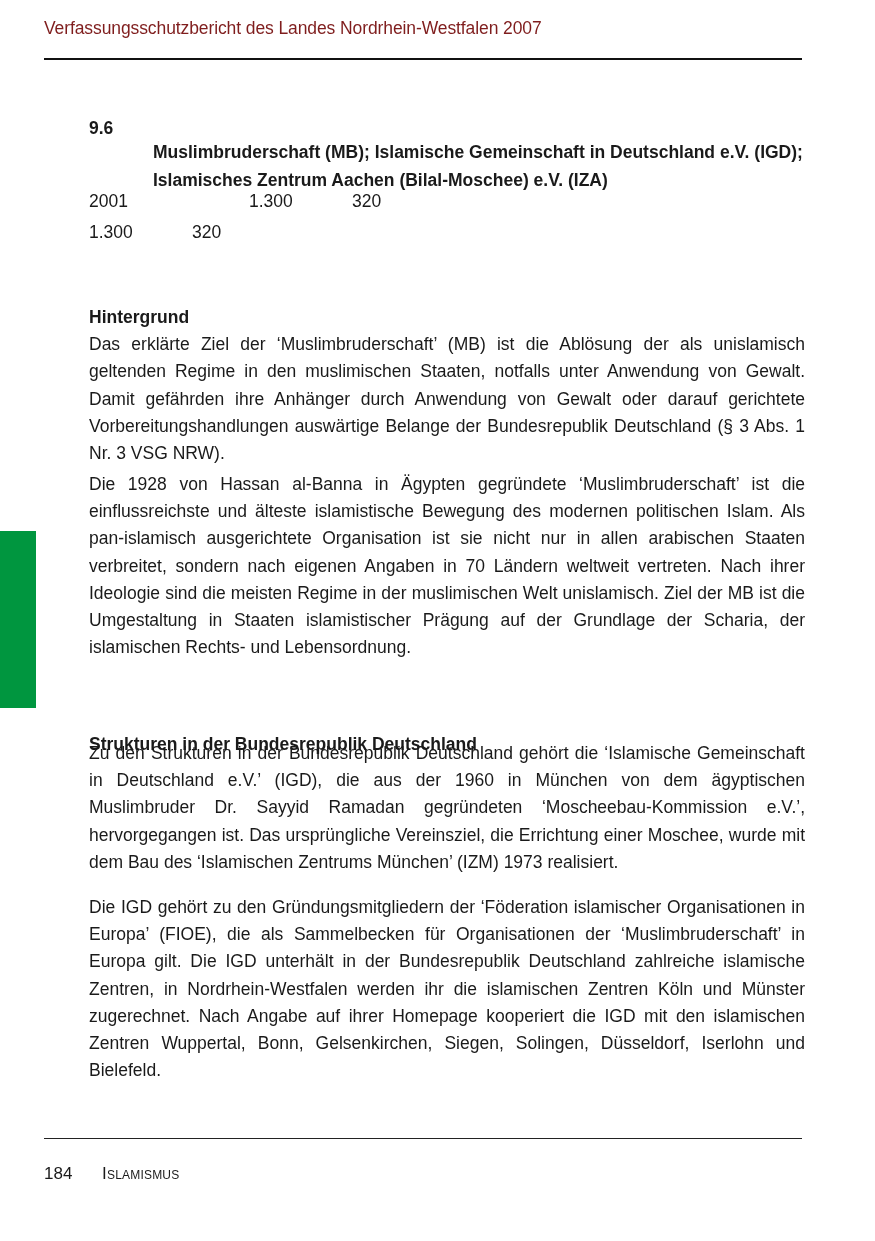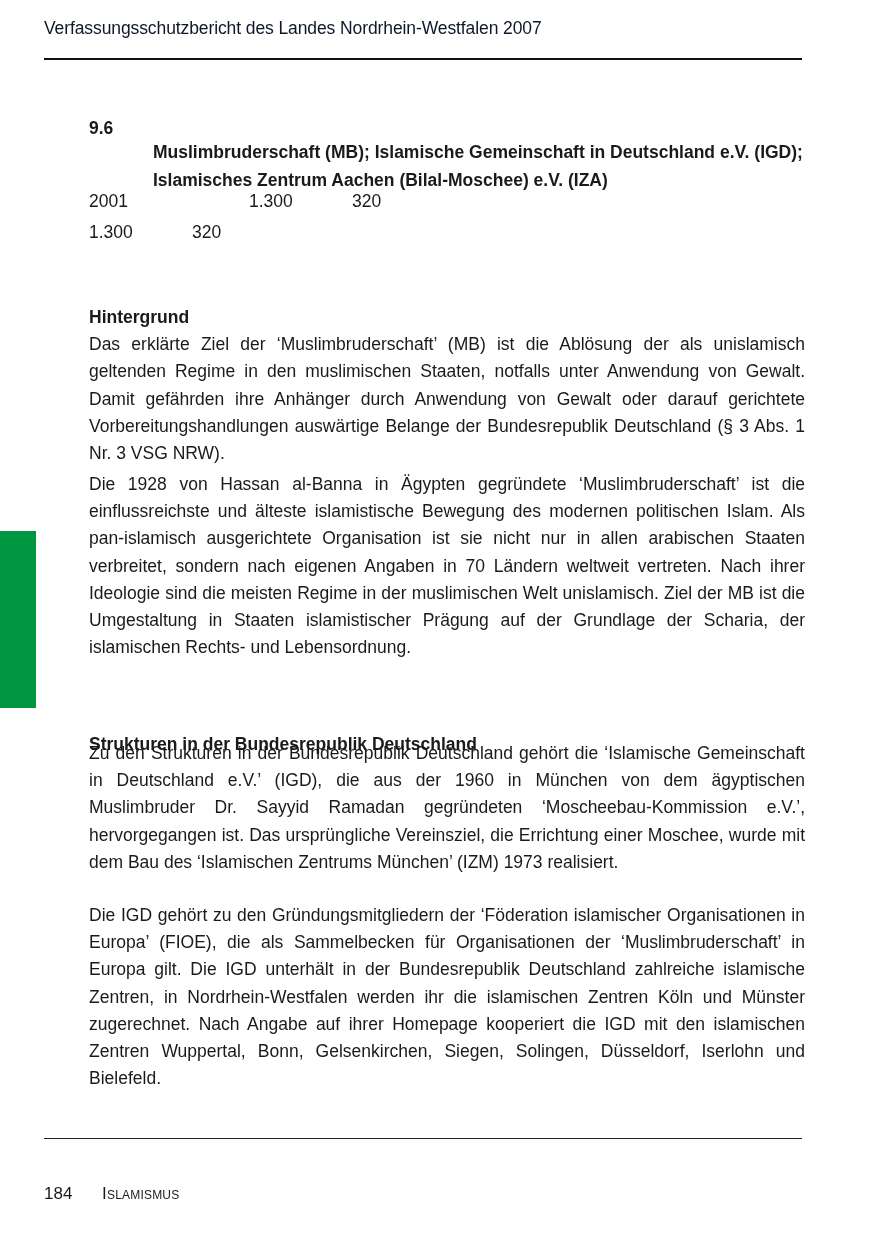--- a/index.html
+++ b/index.html
@@ -2,21 +2,21 @@
 <html><head>
 <meta charset="utf-8">
 <style>
   html, body { margin: 0; padding: 0; background: #ffffff; }
   body {
     width: 875px; height: 1241px; position: relative; overflow: hidden;
     font-family: "Liberation Sans", sans-serif; color: #1a1a1a;
   }
   .running-head {
     position: absolute; left: 44px; top: 18px;
-    font-size: 17.5px; letter-spacing: -0.1px; color: #0f172a;
+    font-size: 17.5px; letter-spacing: -0.1px; color: #7f1d1d;
   }
   .rule-top {
     position: absolute; left: 44px; top: 58px; width: 758px; height: 2px; background: #111;
   }
   .green-tab {
     position: absolute; left: 0; top: 531px; width: 36px; height: 177px; background: #00963f;
   }
   .section-title {
     position: absolute; left: 89px; top: 114px; width: 720px;
     font-size: 17.5px; font-weight: bold; line-height: 28px;
@@ -34,21 +34,21 @@
   .body-block {
     position: absolute; left: 89px; width: 716px;
     font-size: 17.5px; line-height: 27.2px; text-align: justify;
   }
   .body-block .heading { font-weight: bold; }
   .body-block p { margin: 0; }
   .rule-bottom {
     position: absolute; left: 44px; top: 1138px; width: 758px; height: 1px; background: #222;
   }
   .footer {
-    position: absolute; left: 44px; top: 1164px; font-size: 17px; display: flex; align-items: baseline; margin-top: 20px;
+    position: absolute; left: 44px; top: 1164px; font-size: 17px; display: flex; align-items: baseline;
   }
   .footer .page { width: 58px; }
   .footer .chapter { font-variant: small-caps; font-size: 17px; letter-spacing: 0.2px; }
 </style>
 </head>
 <body>
 
 <div class="running-head">Verfassungsschutzbericht des Landes Nordrhein-Westfalen 2007</div>
 <div class="rule-top"></div>
 
@@ -81,21 +81,21 @@
 </div>
 
 <div class="body-block" style="top:731px;">
   <div class="heading">Strukturen in der Bundesrepublik Deutschland</div>
 </div>
 
 <div class="body-block" style="top:740px;">
   <p>Zu den Strukturen in der Bundesrepublik Deutschland gehört die ‘Islamische Gemeinschaft in Deutschland e.V.’ (IGD), die aus der 1960 in München von dem ägyptischen Muslimbruder Dr. Sayyid Ramadan gegründeten ‘Moscheebau-Kommission e.V.’, hervorgegangen ist. Das ursprüngliche Vereinsziel, die Errichtung einer Moschee, wurde mit dem Bau des ‘Islamischen Zentrums München’ (IZM) 1973 realisiert.</p>
 </div>
 
-<div class="body-block" style="top:894px;margin-top:8px;">
+<div class="body-block" style="top:894px;">
   <p>Die IGD gehört zu den Gründungsmitgliedern der ‘Föderation islamischer Organisationen in Europa’ (FIOE), die als Sammelbecken für Organisationen der ‘Muslimbruderschaft’ in Europa gilt. Die IGD unterhält in der Bundesrepublik Deutschland zahlreiche islamische Zentren, in Nordrhein-Westfalen werden ihr die islamischen Zentren Köln und Münster zugerechnet. Nach Angabe auf ihrer Homepage kooperiert die IGD mit den islamischen Zentren Wuppertal, Bonn, Gelsenkirchen, Siegen, Solingen, Düsseldorf, Iserlohn und Bielefeld.</p>
 </div>
 
 <div class="rule-bottom"></div>
 <div class="footer">
   <span class="page">184</span>
   <span class="chapter">Islamismus</span>
 </div>
 
 </body></html>

